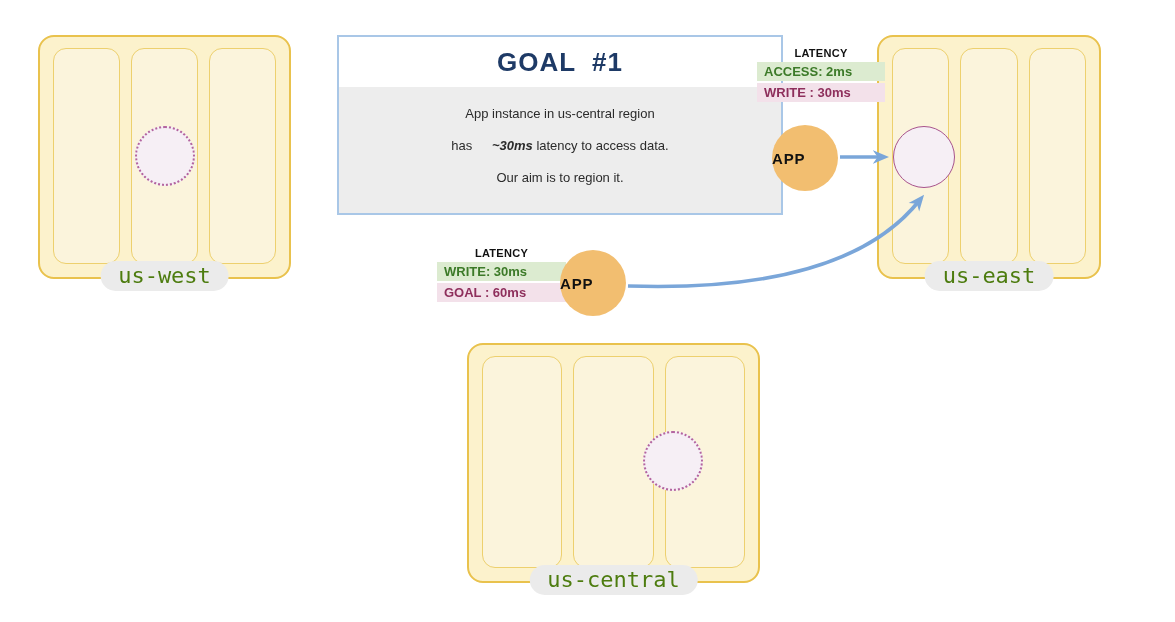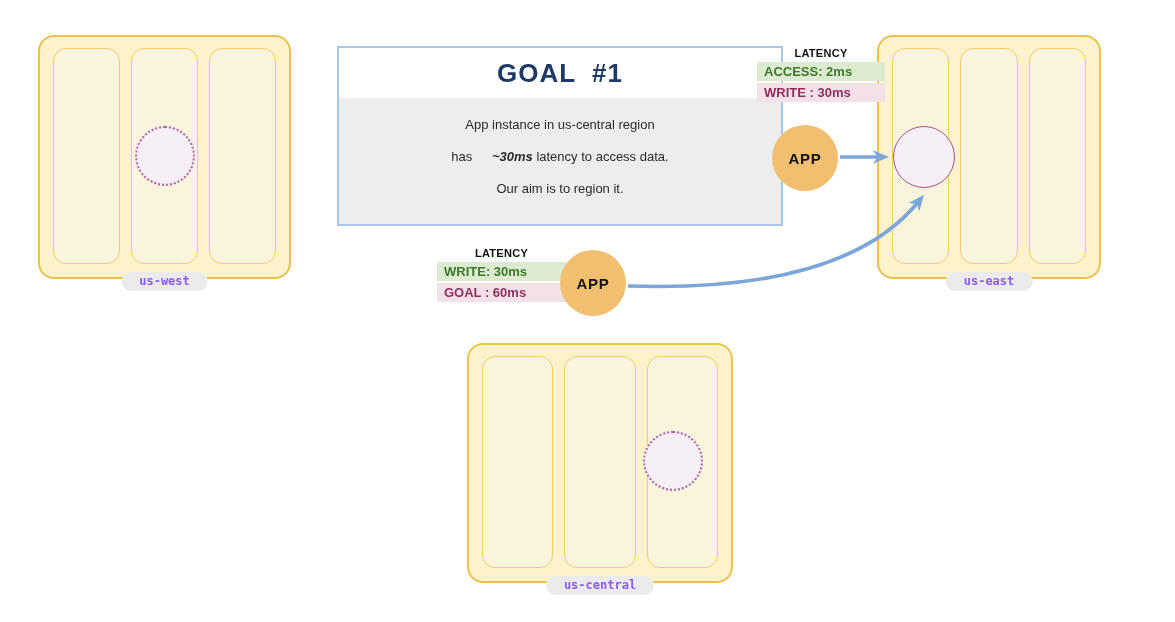--- a/index.html
+++ b/index.html
@@ -31,45 +31,45 @@
     flex:1;
     background:var(--zone-fill,#FBF4DC);
     border:1.5px solid var(--zone-border,#EDD06E);
     border-radius:13px;
   }
   .region-label{
     position:absolute;
     left:50%;bottom:-14px;
     transform:translateX(-50%);
     background:var(--label-pill-bg,#EBEBEB);
-    color:#8b5cf6;
+    color:#4d7c0f;
     font-family:"DejaVu Sans Mono", monospace;
-    font-weight:bold;
-    font-size:12px;
+    font-weight:normal;
+    font-size:22px;
     padding:2px 18px 3px 18px;
     border-radius:15px;
     white-space:pre;
     z-index:3;
   }
 
   
   .data-circle{
     position:absolute;
     border-radius:50%;
     background:var(--data-fill,#F6EFF5);
     box-sizing:border-box;
     z-index:2;
   }
   .data-circle.solid{ border:1.6px solid var(--data-border,#A8538C); }
   .data-circle.dotted{ border:2.6px dotted var(--data-border-dotted,#B364A0); }
 
   
   .goal-card{
     position:absolute;
-    left:337px;top:46px;width:446px;height:180px;
+    left:337px;top:35px;width:446px;height:180px;
     border:2px solid var(--goal-border,#A9C7E7);
     box-sizing:border-box;
     background:#ffffff;
     z-index:2;
   }
   .goal-header{
     height:50px;
     display:flex;align-items:center;justify-content:center;
     background:#ffffff;
   }
@@ -122,21 +122,21 @@
     background:var(--write-bg,#F3E1EA);
     color:var(--write-text,#8E2F5C);
   }
 
   
   .app-circle{
     position:absolute;
     width:66px;height:66px;
     border-radius:50%;
     background:var(--app-fill,#F2BE70);
-    display:flex;align-items:center;justify-content:center;
+    display:flex;align-items:center;justify-content:flex-start;
     font-size:15px;
     font-weight:bold;
     letter-spacing:0.8px;
     color:#111;
     z-index:3;
   }
 
   
   .arrows{
     position:absolute;
@@ -167,21 +167,21 @@
 
   <div class="region" style="left:877px;top:35px;width:224px;height:244px">
     <div class="zones">
       <div class="zone"></div>
       <div class="zone"></div>
       <div class="zone"></div>
     </div>
     <div class="region-label">us-east</div>
   </div>
 
-  <div class="region" style="left:467px;top:343px;width:266px;height:240px">
+  <div class="region" style="left:467px;top:343px;width:293px;height:240px">
     <div class="zones">
       <div class="zone"></div>
       <div class="zone"></div>
       <div class="zone"></div>
     </div>
     <div class="region-label">us-central</div>
   </div>
 
   <div class="data-circle dotted" style="left:135px;top:126px;width:60px;height:60px"></div>
   <div class="data-circle solid" style="left:893px;top:126px;width:62px;height:62px"></div>

